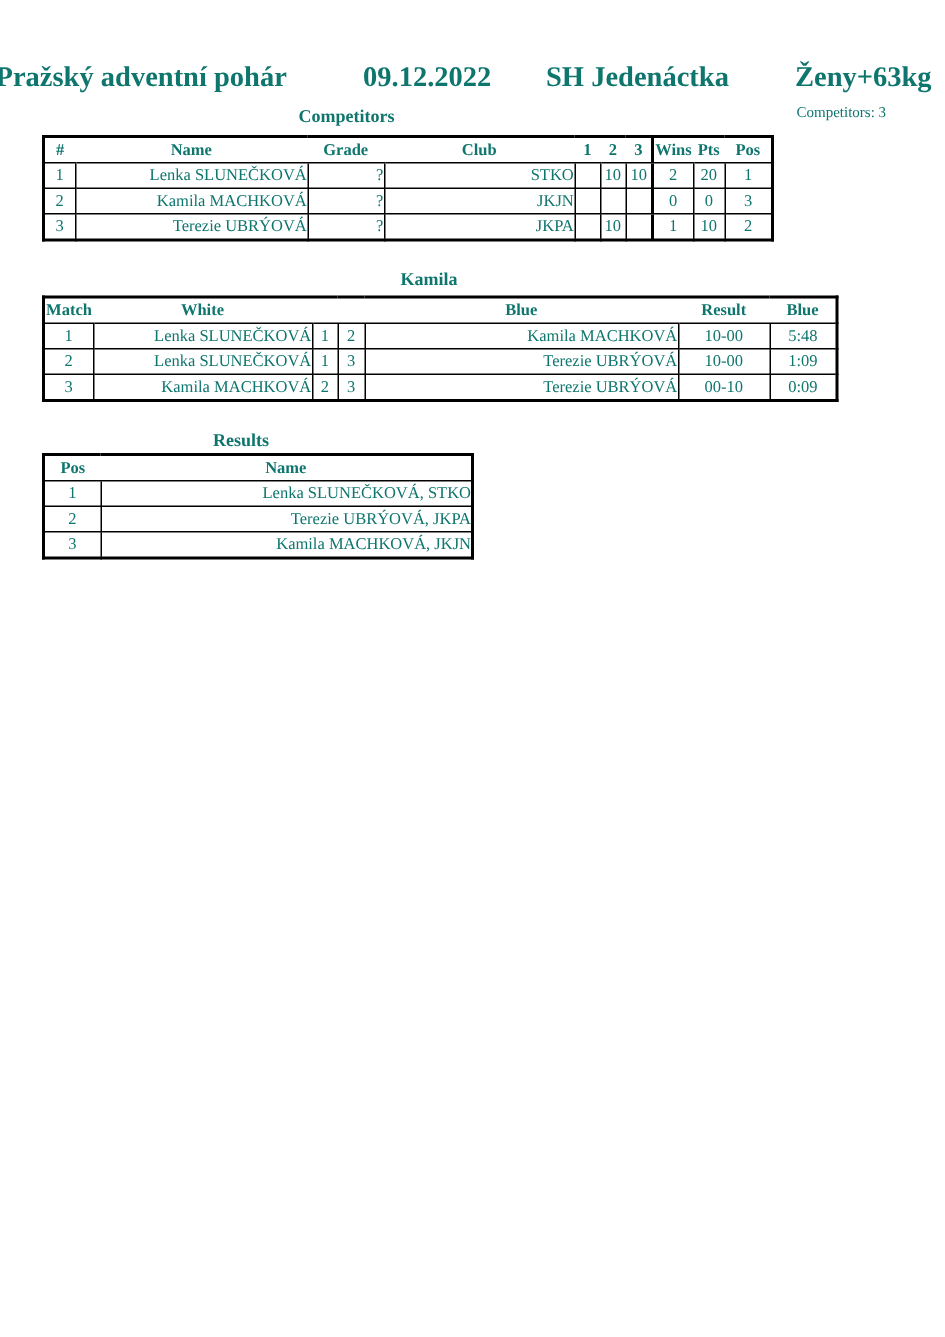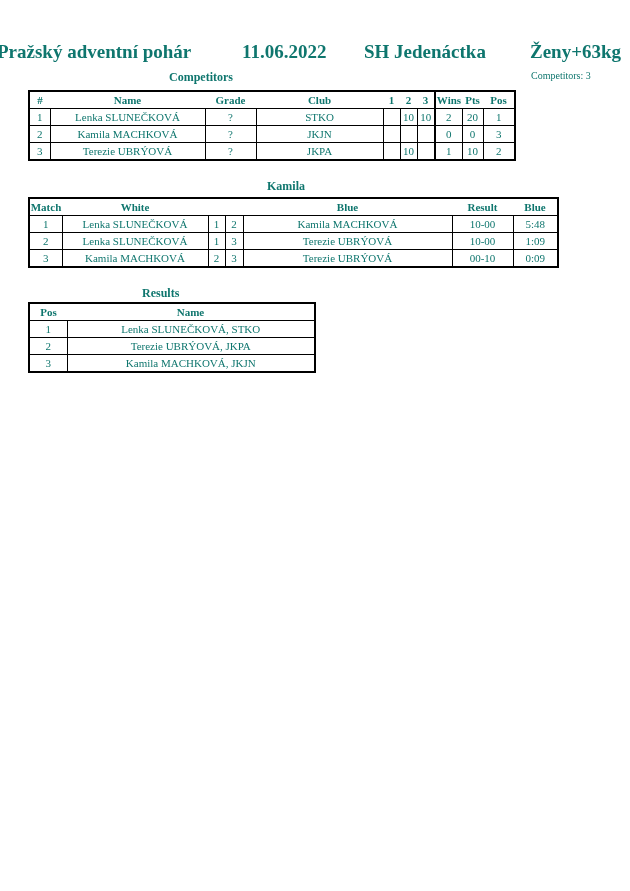--- a/index.html
+++ b/index.html
@@ -26,21 +26,21 @@
   .tp3 { left: 364px; }
   .tp4 { left: 530px; }
   
   .sec-h {
     position: absolute;
     font-size: 12px;
     font-weight: bold;
     line-height: 1;
     white-space: nowrap;
   }
-  .h-comp  { left: 169px; top: 71px; }
+  .h-comp  { left: 199px; top: 71px; }
   .h-match { left: 267px; top: 180px; }
   .h-res   { left: 142px; top: 287px; text-align: right; }
   .count-label {
     position: absolute;
     left: 531px; top: 71px;
     font-size: 10px;
     line-height: 1;
     white-space: nowrap;
   }
   
@@ -70,32 +70,32 @@
   table.tbl td {
     border: 1px solid #000;
     height: 16px;
     padding: 0;
     vertical-align: middle;
     white-space: nowrap;
     overflow: hidden;
   }
   .t-res td { height: 17px; }
   td.c, th.c { text-align: center; }
-  td.l { text-align: center; padding-left: 5px; }
+  td.l { text-align: right; padding-left: 5px; }
   th.hl { text-align: left; padding-left: 3px; }
   .thick-l { border-left: 2px solid #000 !important; }
 </style>
 </head>
 <body>
 
 <div class="page">
 
   <div>
     <span class="tp tp1">Pražský adventní pohár</span>
-    <span class="tp tp2">11.06.2022</span>
+    <span class="tp tp2">09.12.2022</span>
     <span class="tp tp3">SH Jedenáctka</span>
     <span class="tp tp4">Ženy+63kg</span>
   </div>
 
   <div class="sec-h h-comp">Competitors</div>
   <div class="count-label">Competitors: 3</div>
 
   <table class="tbl t-comp">
     <colgroup>
       <col style="width:21px">

